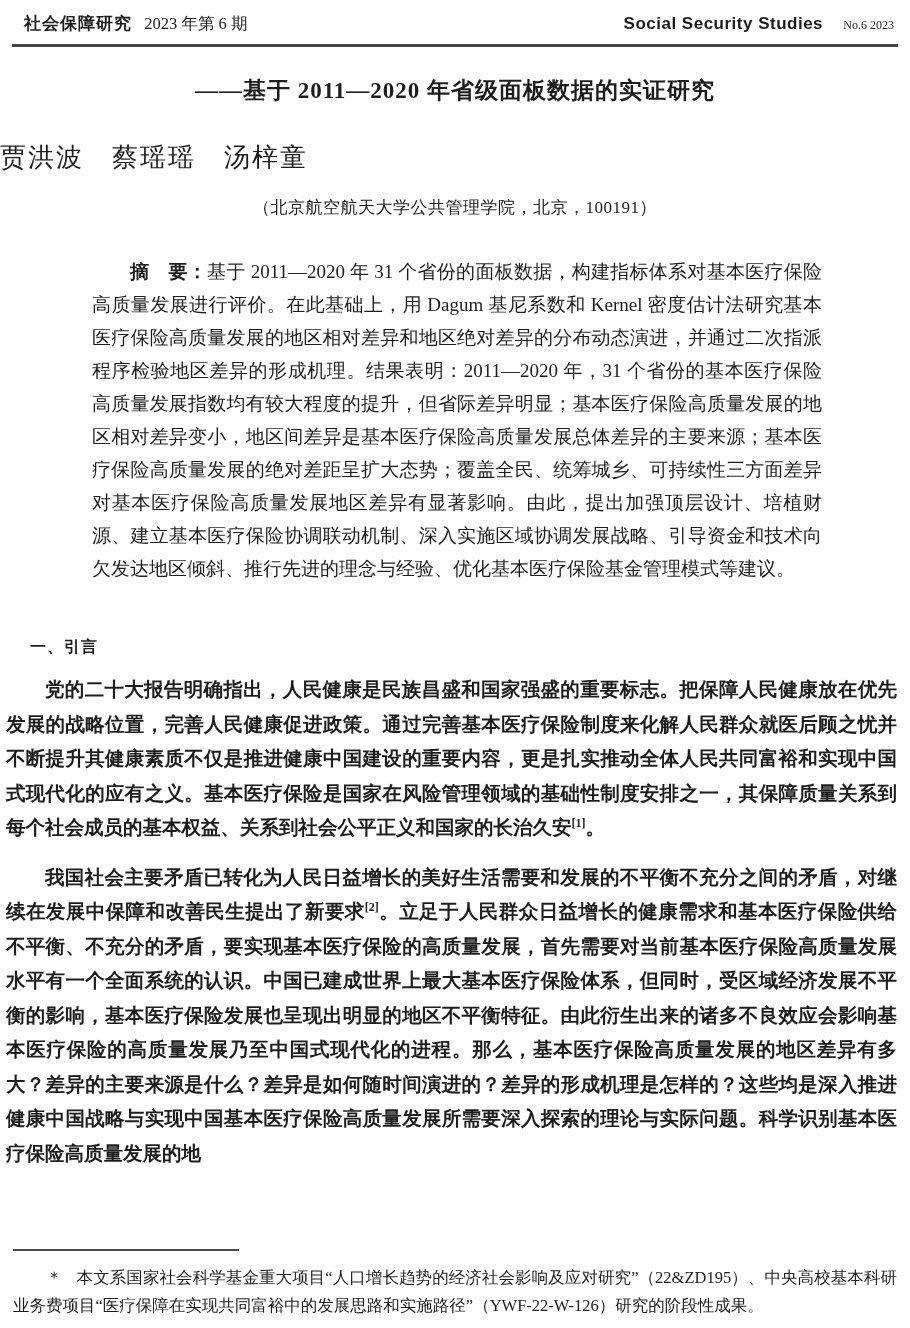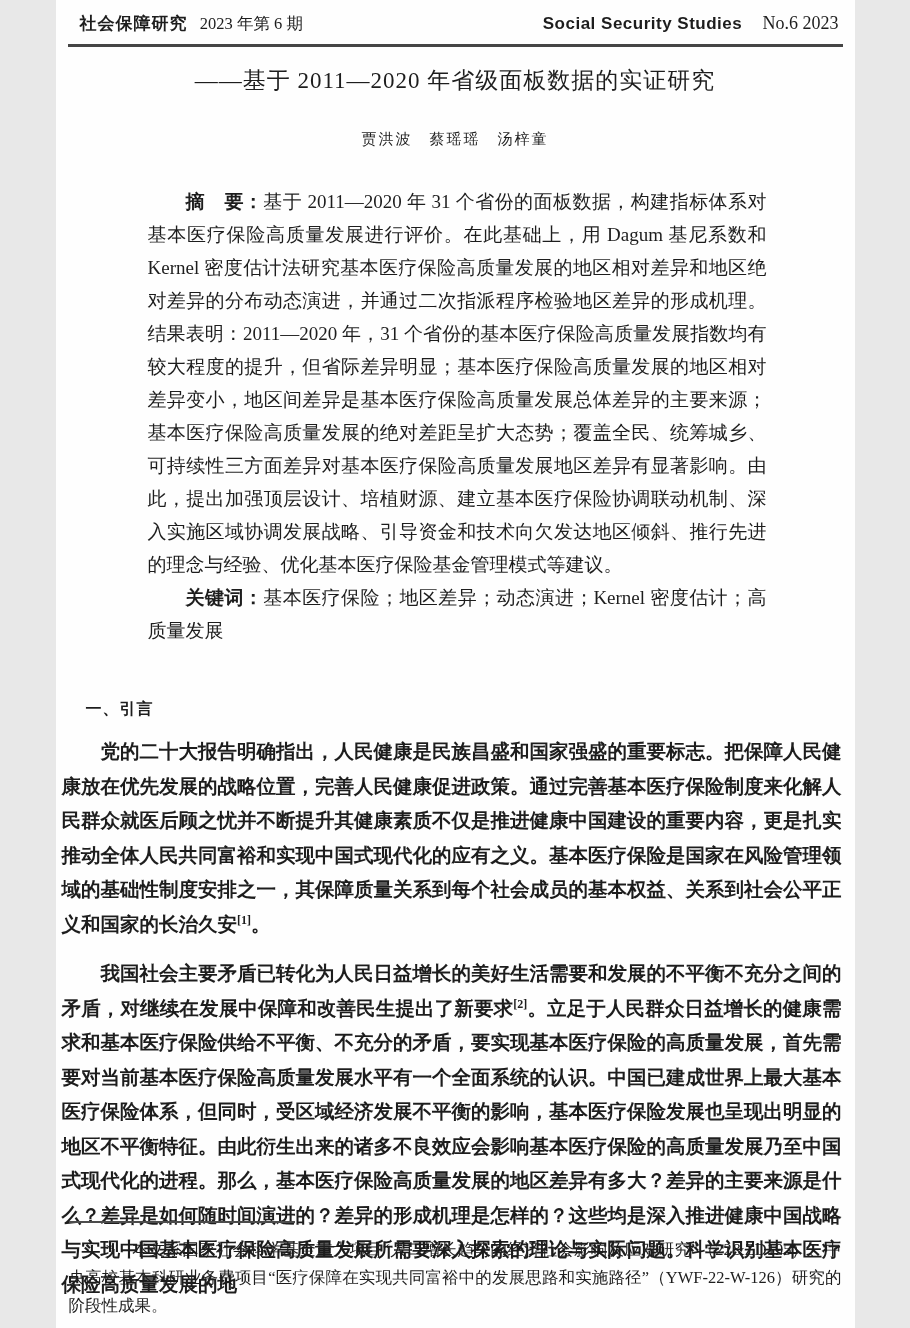--- a/index.html
+++ b/index.html
@@ -1,19 +1,19 @@
 <!DOCTYPE html>
 <html lang="zh"><head>
 <meta charset="utf-8">
 <style>
   html, body { margin: 0; padding: 0; }
   body { background: #e8e8e8; }
   .page {
     position: relative;
-    width: 799px;
+    width: 910px;
     height: 1328px;
     margin: 0 auto;
     background: #fefefe;
     color: #1d1d1d;
     overflow: hidden;
     font-family: "Liberation Serif", "DejaVu Serif", serif;
   }
   
   .running-head {
     display: flex;
@@ -27,47 +27,48 @@
     font-weight: 700;
     letter-spacing: 1px;
   }
   .rh-issue-cn { font-size: 16.5px; margin-left: 8px; }
   .rh-right { font-size: 17px; }
   .rh-journal-en {
     font-family: "Liberation Sans", "DejaVu Sans", sans-serif;
     font-weight: 700;
     letter-spacing: 0.5px;
   }
-  .rh-issue-en { margin-left: 16px; font-size: 18px; }
+  .rh-issue-en { margin-left: 16px; font-size: 12px; }
   .head-rule {
     height: 3px;
     background: #454545;
     margin: 9px 12px 0 12px;
   }
   
   .article-title {
     margin: 64px 30px 0 30px;
     text-align: center;
     font-family: "Liberation Sans", "DejaVu Sans", sans-serif;
     font-weight: 700;
     font-size: 33px;
     letter-spacing: 1.5px;
     line-height: 1.15;
   }
   .article-title sup { font-size: 16px; font-weight: 400; }
   .article-subtitle {
-    margin-top: 18px;
+    margin-top: 28px;
     text-align: center;
     font-size: 23px;
     letter-spacing: 1px;
+    font-weight: bold;
   }
   .article-authors {
     margin-top: 34px;
-    text-align: center;
-    font-size: 15px;
+    text-align: left;
+    font-size: 26px;
     letter-spacing: 2px;
   }
   .article-affiliation {
     margin-top: 21px;
     text-align: center;
     font-size: 17px;
     letter-spacing: 0.5px;
   }
   
   .abstract-block {
@@ -135,24 +136,24 @@
       <span class="rh-issue-en">No.6 2023</span>
     </div>
   </div>
   <div class="head-rule"></div>
 
 
   <div class="article-subtitle">——基于 2011—2020 年省级面板数据的实证研究</div>
 
   <div class="article-authors">贾洪波　蔡瑶瑶　汤梓童</div>
 
+  <div class="article-affiliation">（北京航空航天大学公共管理学院，北京，100191）</div>
 
   <div class="abstract-block">
     <p class="abstract-text"><span class="inline-label">摘　要：</span><span>基于 2011—2020 年 31 个省份的面板数据，构建指标体系对基本医疗保险高质量发展进行评价。在此基础上，用 Dagum 基尼系数和 Kernel 密度估计法研究基本医疗保险高质量发展的地区相对差异和地区绝对差异的分布动态演进，并通过二次指派程序检验地区差异的形成机理。结果表明：2011—2020 年，31 个省份的基本医疗保险高质量发展指数均有较大程度的提升，但省际差异明显；基本医疗保险高质量发展的地区相对差异变小，地区间差异是基本医疗保险高质量发展总体差异的主要来源；基本医疗保险高质量发展的绝对差距呈扩大态势；覆盖全民、统筹城乡、可持续性三方面差异对基本医疗保险高质量发展地区差异有显著影响。由此，提出加强顶层设计、培植财源、建立基本医疗保险协调联动机制、深入实施区域协调发展战略、引导资金和技术向欠发达地区倾斜、推行先进的理念与经验、优化基本医疗保险基金管理模式等建议。</span></p>
-    <p class="keywords-line"><span class="inline-label">关键词：</span><span>基本医疗保险；地区差异；动态演进；Kernel 密度估计；高质量发展</span></p>
   </div>
 
   <h2 class="section-heading">一、引言</h2>
 
   <p class="body-para"><span>党的二十大报告明确指出，人民健康是民族昌盛和国家强盛的重要标志。把保障人民健康放在优先发展的战略位置，完善人民健康促进政策。通过完善基本医疗保险制度来化解人民群众就医后顾之忧并不断提升其健康素质不仅是推进健康中国建设的重要内容，更是扎实推动全体人民共同富裕和实现中国式现代化的应有之义。基本医疗保险是国家在风险管理领域的基础性制度安排之一，其保障质量关系到每个社会成员的基本权益、关系到社会公平正义和国家的长治久安</span><sup>[1]</sup><span>。</span></p>
 
   <p class="body-para"><span>我国社会主要矛盾已转化为人民日益增长的美好生活需要和发展的不平衡不充分之间的矛盾，对继续在发展中保障和改善民生提出了新要求</span><sup>[2]</sup><span>。立足于人民群众日益增长的健康需求和基本医疗保险供给不平衡、不充分的矛盾，要实现基本医疗保险的高质量发展，首先需要对当前基本医疗保险高质量发展水平有一个全面系统的认识。中国已建成世界上最大基本医疗保险体系，但同时，受区域经济发展不平衡的影响，基本医疗保险发展也呈现出明显的地区不平衡特征。由此衍生出来的诸多不良效应会影响基本医疗保险的高质量发展乃至中国式现代化的进程。那么，基本医疗保险高质量发展的地区差异有多大？差异的主要来源是什么？差异是如何随时间演进的？差异的形成机理是怎样的？这些均是深入推进健康中国战略与实现中国基本医疗保险高质量发展所需要深入探索的理论与实际问题。科学识别基本医疗保险高质量发展的地</span></p>
 
   <div class="footnote-area">
     <hr class="footnote-rule">

